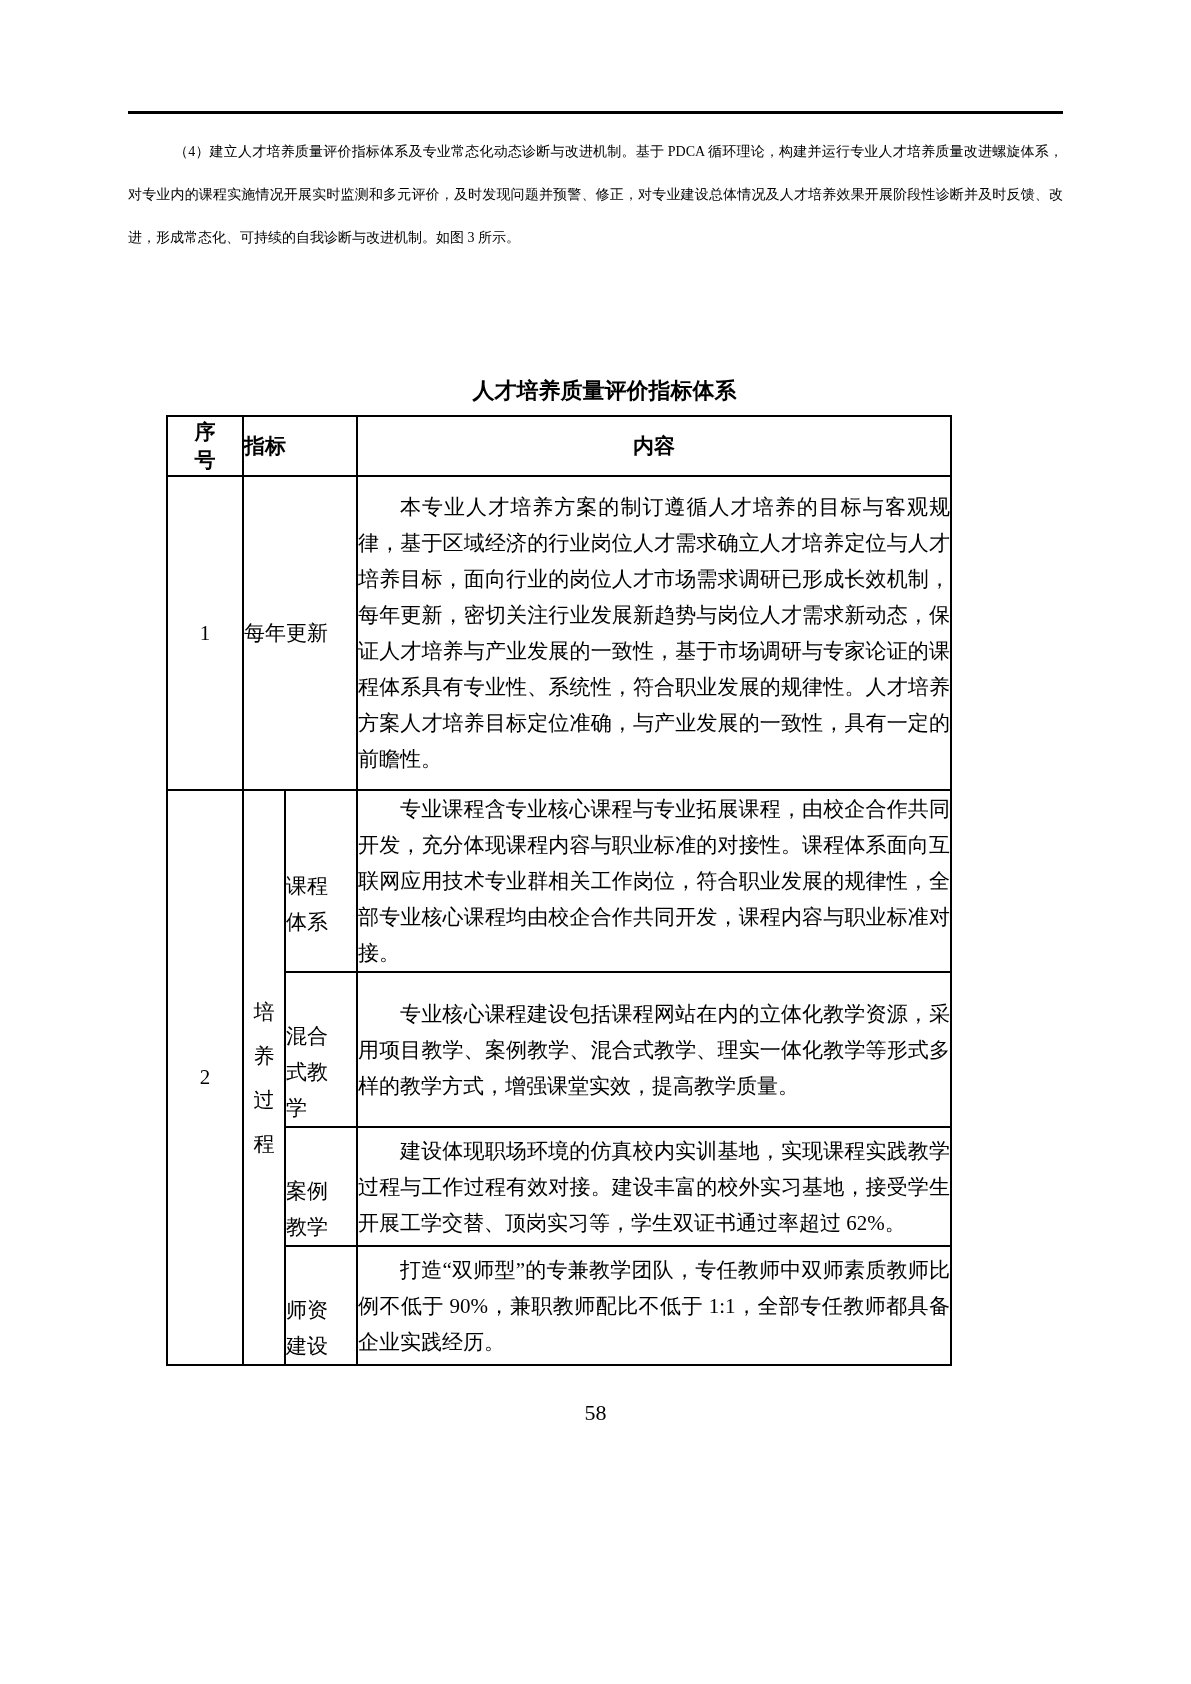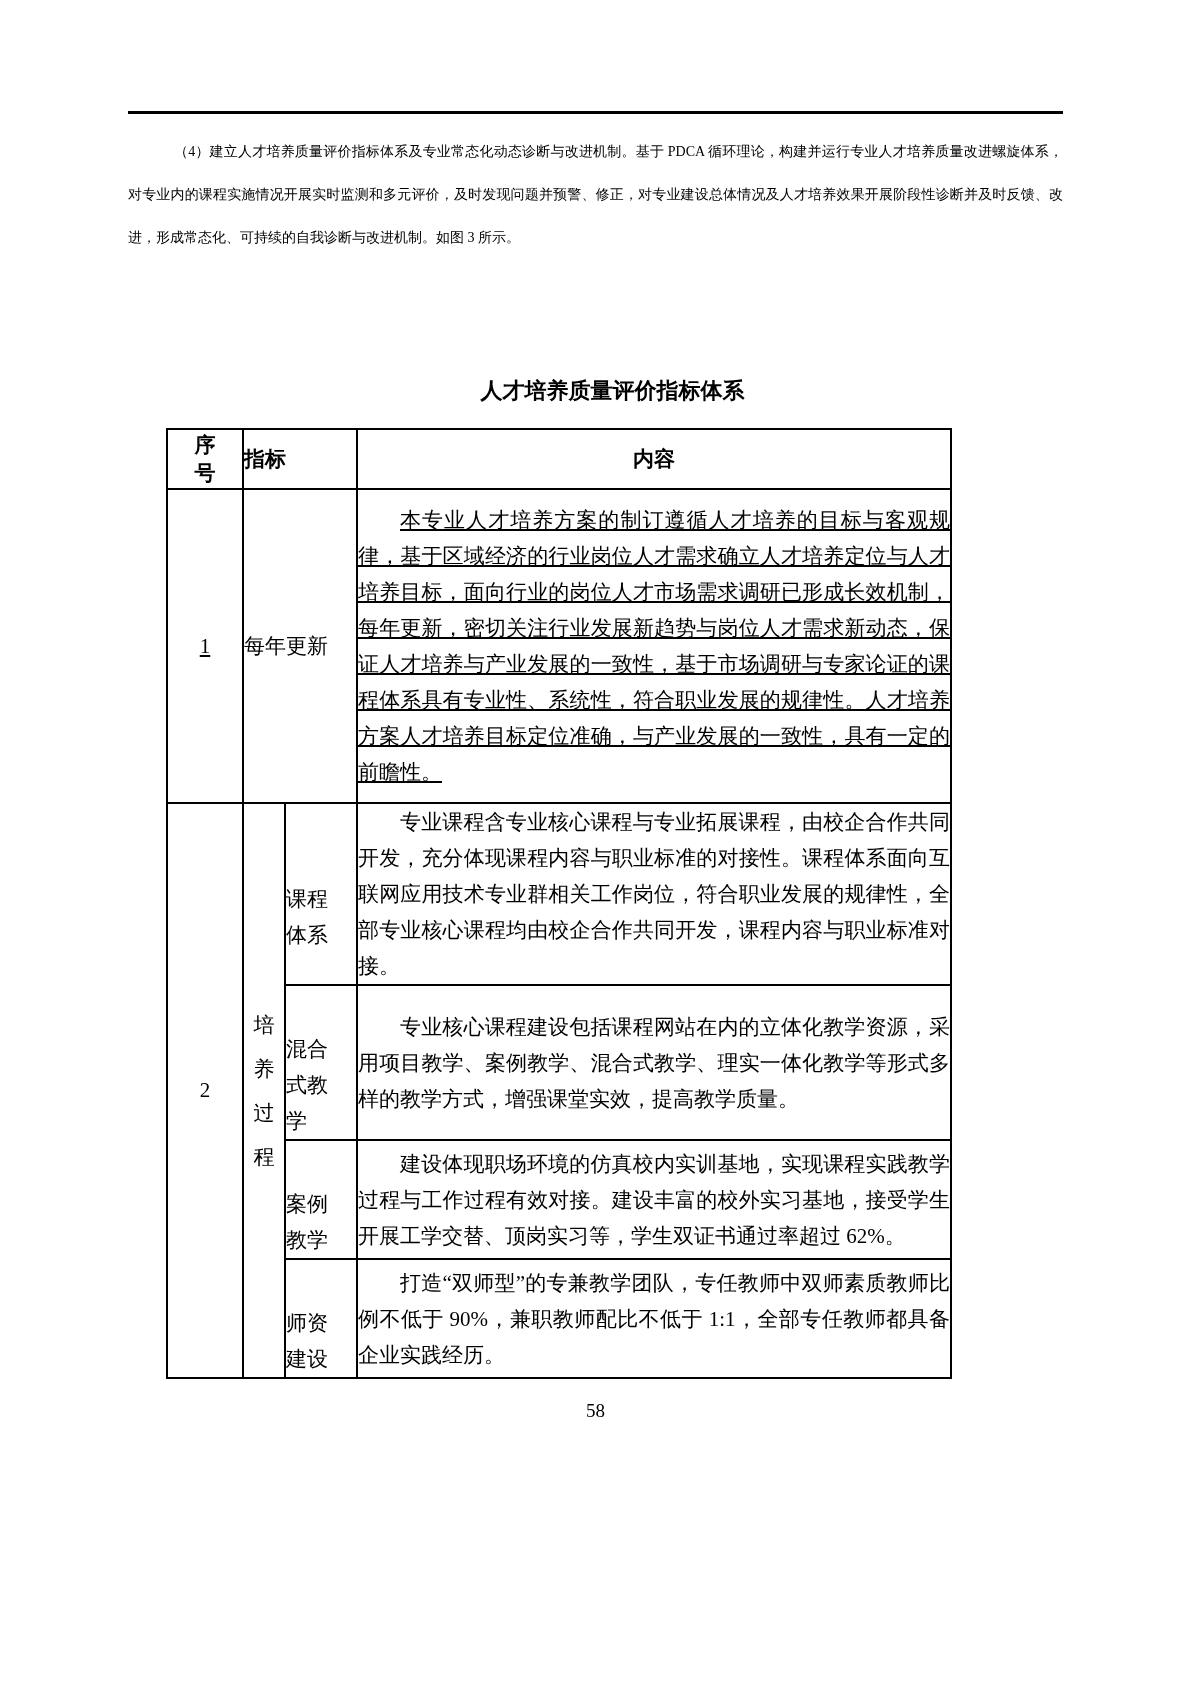--- a/index.html
+++ b/index.html
@@ -14,25 +14,25 @@
   .top-rule{
     position:absolute;left:128px;top:111px;width:935px;height:3px;background:#000;
   }
   .para{
     position:absolute;left:128px;top:130px;width:935px;
     font-size:14px;line-height:43px;
     text-align:justify;text-justify:inter-ideograph;
     text-indent:46px;margin:0;
   }
   .table-title{
-    position:absolute;left:145px;top:376px;width:935px;
+    position:absolute;left:137px;top:376px;width:935px;
     text-align:center;font-size:22px;font-weight:bold;
   }
   table.eval{
-    position:absolute;left:166px;top:428px;width:784px;
+    position:absolute;left:166px;top:415px;width:784px;
     border-collapse:collapse;table-layout:fixed;
   }
   table.eval th,table.eval td{
     border:2px solid #000;
     font-size:21px;
     vertical-align:middle;
     padding:0;
   }
   col.c1{width:76px;} col.c2{width:42px;} col.c3{width:72px;} col.c4{width:594px;}
   th{font-weight:bold;}
@@ -56,28 +56,28 @@
   td.sub .substack{
     display:inline-block;width:2.15em;word-break:break-all;
     line-height:36px;text-align:left;margin-top:45px;
   }
   td.content{
     text-align:justify;text-justify:inter-ideograph;
     text-indent:42px;line-height:36px;
     padding:8px 6px 8px 6px;
   }
   tr.r-head th{height:58px;}
-  tr.r1 td{height:312px;text-decoration:underline;}
+  tr.r1 td{height:312px;}
   tr.r2a td{height:178px;}
   tr.r2b td{height:110px;}
   tr.r2c td{height:110px;}
   tr.r2d td{height:110px;}
   .page-number{
     position:absolute;left:0;top:1400px;width:1191px;
-    text-align:center;font-size:19px;
+    text-align:center;font-size:22px;
   }
 </style>
 </head>
 <body>
 
 <div class="top-rule"></div>
 
 <p class="para">（4）建立人才培养质量评价指标体系及专业常态化动态诊断与改进机制。基于 PDCA 循环理论，构建并运行专业人才培养质量改进螺旋体系，对专业内的课程实施情况开展实时监测和多元评价，及时发现问题并预警、修正，对专业建设总体情况及人才培养效果开展阶段性诊断并及时反馈、改进，形成常态化、可持续的自我诊断与改进机制。如图 3 所示。</p>
 
 <div class="table-title">人才培养质量评价指标体系</div>

